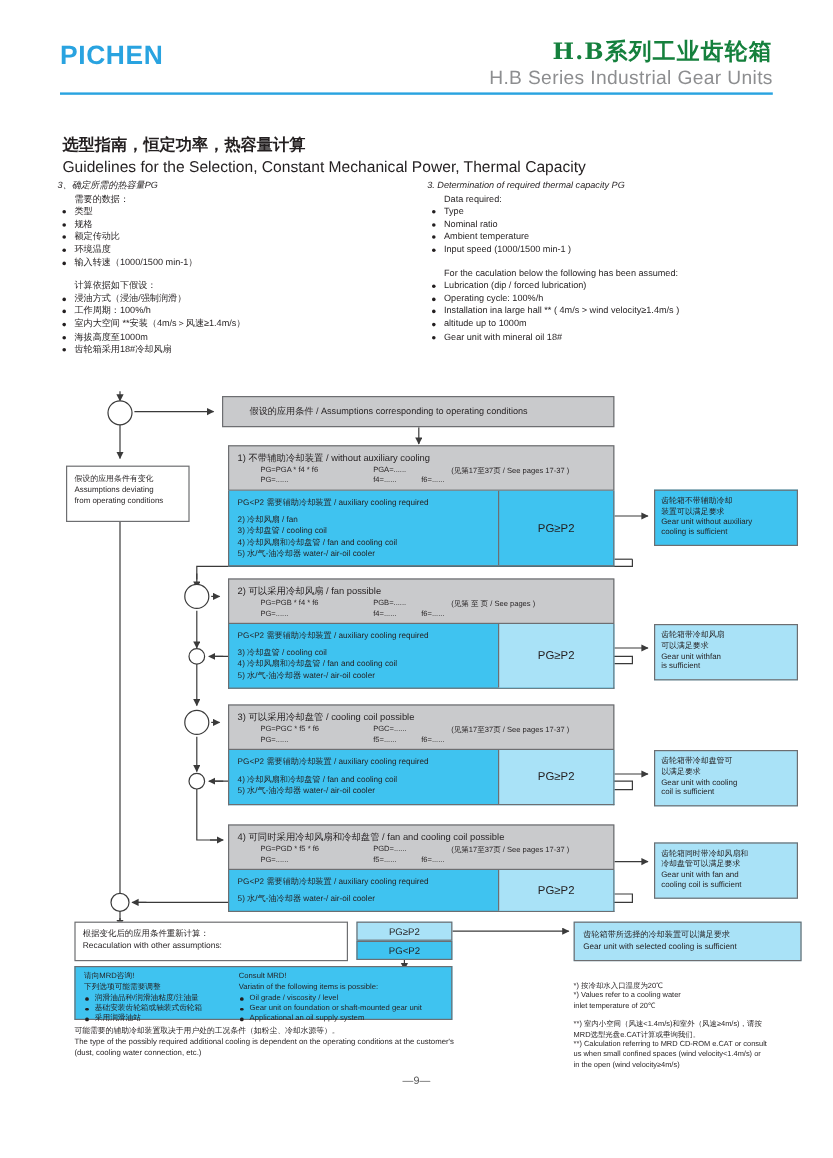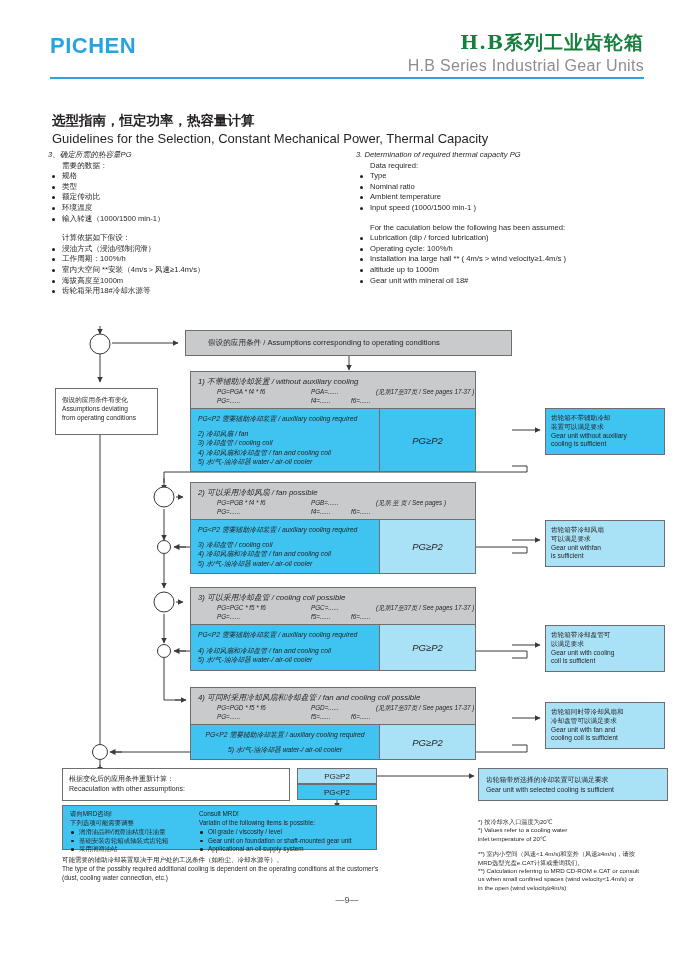--- a/index.html
+++ b/index.html
@@ -64,21 +64,21 @@
     left:185px; top:330px; width:327px; height:26px;
     display:flex; align-items:center;
   }
   .assume span { padding-left:22px; font-size:7.6px; }
 
   
   .deviate { left:55px; top:388px; width:103px; height:47px; }
   .deviate div { font-size:6.6px; line-height:9px; padding:6px 5px 0 6px; }
 
   
-  .stage { position:absolute; left:190px; width:286px;font-style:italic; }
+  .stage { position:absolute; left:190px; width:322px; }
   .stage .head { position:relative; height:38px; }
   .stage .head .ttl { position:absolute; left:7px; top:4px; font-size:7.8px; }
   .stage .head .f1 { position:absolute; left:26px; top:16px; font-size:6.3px; }
   .stage .head .f2 { position:absolute; left:26px; top:25px; font-size:6.3px; }
   .stage .head .f3 { position:absolute; left:120px; top:16px; font-size:6.3px; }
   .stage .head .f4 { position:absolute; left:120px; top:25px; font-size:6.3px; }
   .stage .head .f5 { position:absolute; left:160px; top:25px; font-size:6.3px; }
   .stage .head .pg { position:absolute; left:185px; top:16px; font-size:6.3px; }
 
   .stage .body { position:relative; display:flex; }
@@ -135,34 +135,34 @@
   <div class="hdr-rule"></div>
 </div>
 
 <div class="title-cn">选型指南，恒定功率，热容量计算</div>
 <div class="title-en">Guidelines for the Selection, Constant Mechanical Power, Thermal Capacity</div>
 
 <div class="col col-cn">
   <div class="hd">3、确定所需的热容量PG</div>
   <div class="sub">需要的数据：</div>
   <ul>
+    <li>类型</li>
     <li>规格</li>
-    <li>类型</li>
     <li>额定传动比</li>
     <li>环境温度</li>
     <li>输入转速（1000/1500 min-1）</li>
   </ul>
   <div class="gap"></div>
   <div class="sub">计算依据如下假设：</div>
   <ul>
     <li>浸油方式（浸油/强制润滑）</li>
     <li>工作周期：100%/h</li>
     <li>室内大空间 **安装（4m/s＞风速≥1.4m/s）</li>
     <li>海拔高度至1000m</li>
-    <li>齿轮箱采用18#冷却水源等</li>
+    <li>齿轮箱采用18#冷却风扇</li>
   </ul>
 </div>
 
 <div class="col col-en">
   <div class="hd">3. Determination of required thermal capacity PG</div>
   <div class="sub">Data required:</div>
   <ul>
     <li>Type</li>
     <li>Nominal ratio</li>
     <li>Ambient temperature</li>
@@ -329,21 +329,21 @@
   </div>
 </div>
 
 <div class="box cyan-l result" style="top:625px;">
   <div style="white-space:pre-line">齿轮箱带冷却盘管可
 以满足要求
 Gear unit with cooling
 coil is sufficient</div>
 </div>
 
-<div class="stage" style="top:687px;text-align:center;">
+<div class="stage" style="top:687px;">
   <div class="box gray head">
     <span class="ttl">4) 可同时采用冷却风扇和冷却盘管 / fan and cooling coil possible</span>
     <span class="f1">PG=PGD * f5 * f6</span>
     <span class="f2">PG=......</span>
     <span class="f3">PGD=......</span>
     <span class="f4">f5=......</span>
     <span class="f5">f6=......</span>
     <span class="pg">(见第17至37页 / See pages 17-37 )</span>
   </div>
   <div class="box cyan body" style="border-top:none;">

